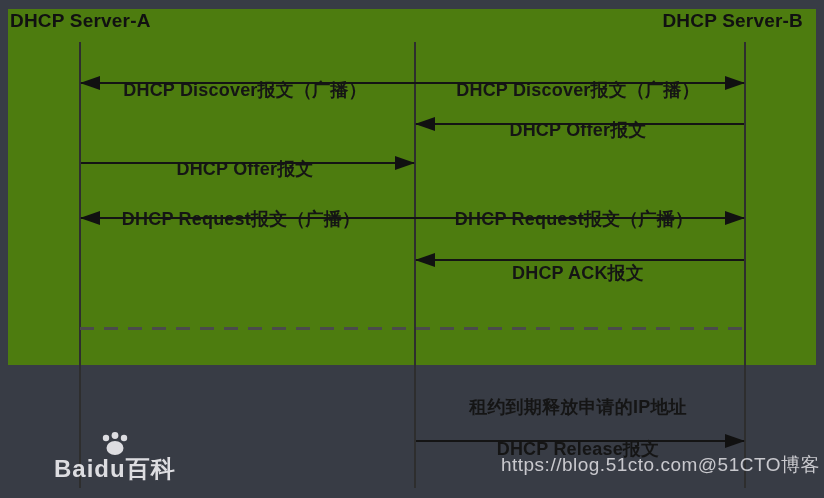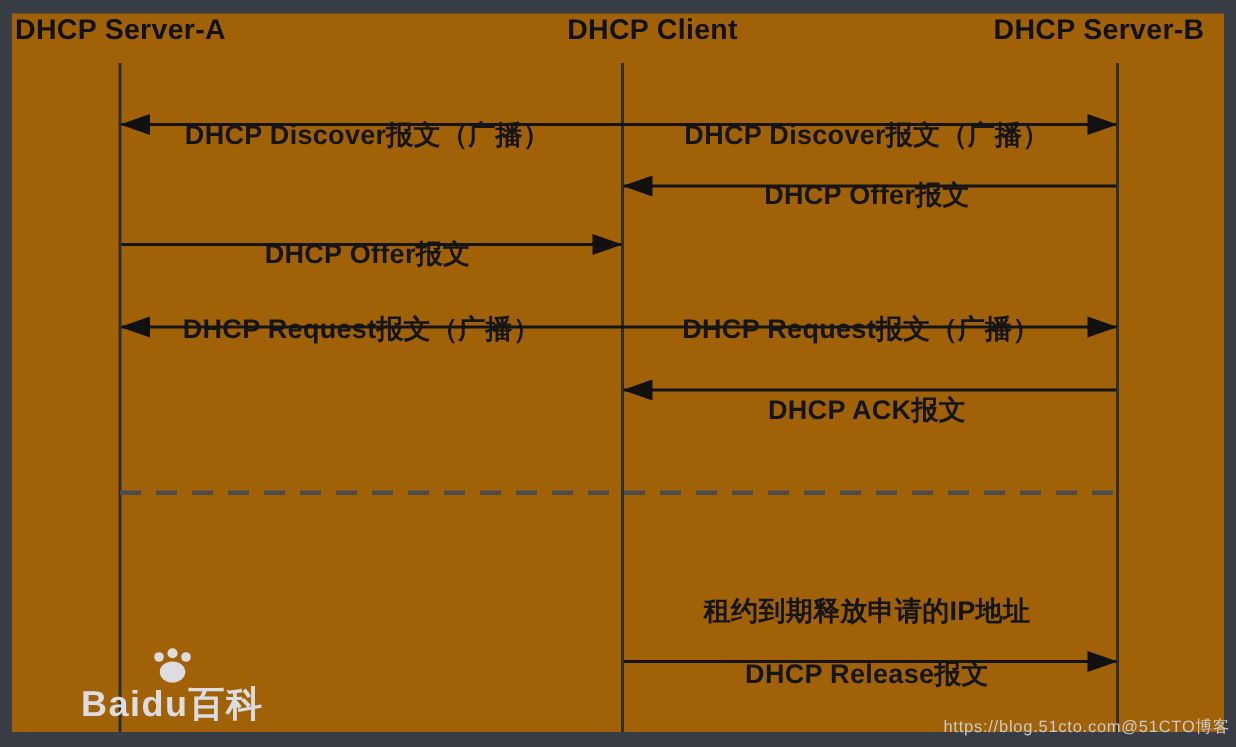--- a/index.html
+++ b/index.html
@@ -2,22 +2,22 @@
 <html><head>
 <meta charset="utf-8">
 <style>
   html,body{margin:0;padding:0;}
   body{
     width:824px;height:498px;position:relative;overflow:hidden;
     background:#383c45;
     font-family:"Liberation Sans","DejaVu Sans",sans-serif;
   }
   .panel{
-    position:absolute;left:8px;top:9px;width:808px;height:479px;
-    background:#a16207;
+    position:absolute;left:8px;top:9px;width:808px;height:356px;
+    background:#4d7c0f;
   }
   .actor-title{
     position:absolute;top:1px;font-size:19px;font-weight:bold;color:#111;
     white-space:nowrap;letter-spacing:0.2px;
   }
   .lifeline{
     position:absolute;top:33px;width:2px;height:446px;background:#2e2e2e;
   }
   .arrow{
     position:absolute;height:2px;background:#141414;
@@ -38,31 +38,30 @@
     position:absolute;height:3px;
     background:repeating-linear-gradient(90deg,#4b4b4b 0 14px,transparent 14px 24px);
   }
   .wm-baidu{
     position:absolute;left:46px;top:422px;color:#dddde1;
     font-size:24px;font-weight:bold;letter-spacing:1px;
     text-align:center;user-select:none;
   }
   .wm-baidu .paw{display:block;margin:0 auto -4px auto;}
   .wm-right{
-    position:absolute;right:4px;bottom:6px;z-index:5;
-    font-size:11px;color:#c9c9ce;white-space:nowrap;letter-spacing:0.5px;
+    position:absolute;right:4px;bottom:20px;z-index:5;
+    font-size:19px;color:#c9c9ce;white-space:nowrap;letter-spacing:0.5px;
   }
 </style>
 </head>
 <body>
 
 <div class="panel">
 
   <div class="actor-title" style="left:2px;">DHCP Server-A</div>
-  <div class="actor-title" style="left:427px;transform:translateX(-50%);">DHCP Client</div>
   <div class="actor-title" style="right:13px;">DHCP Server-B</div>
 
   <div class="lifeline" style="left:71px;"></div>
   <div class="lifeline" style="left:406px;"></div>
   <div class="lifeline" style="left:736px;"></div>
 
   <div class="msg-label" style="left:237px;top:44px;">DHCP Discover报文（广播）</div>
   <div class="msg-label" style="left:570px;top:44px;">DHCP Discover报文（广播）</div>
   <div class="arrow" style="left:73px;top:73px;width:663px;">
     <i class="head head-l"></i>

